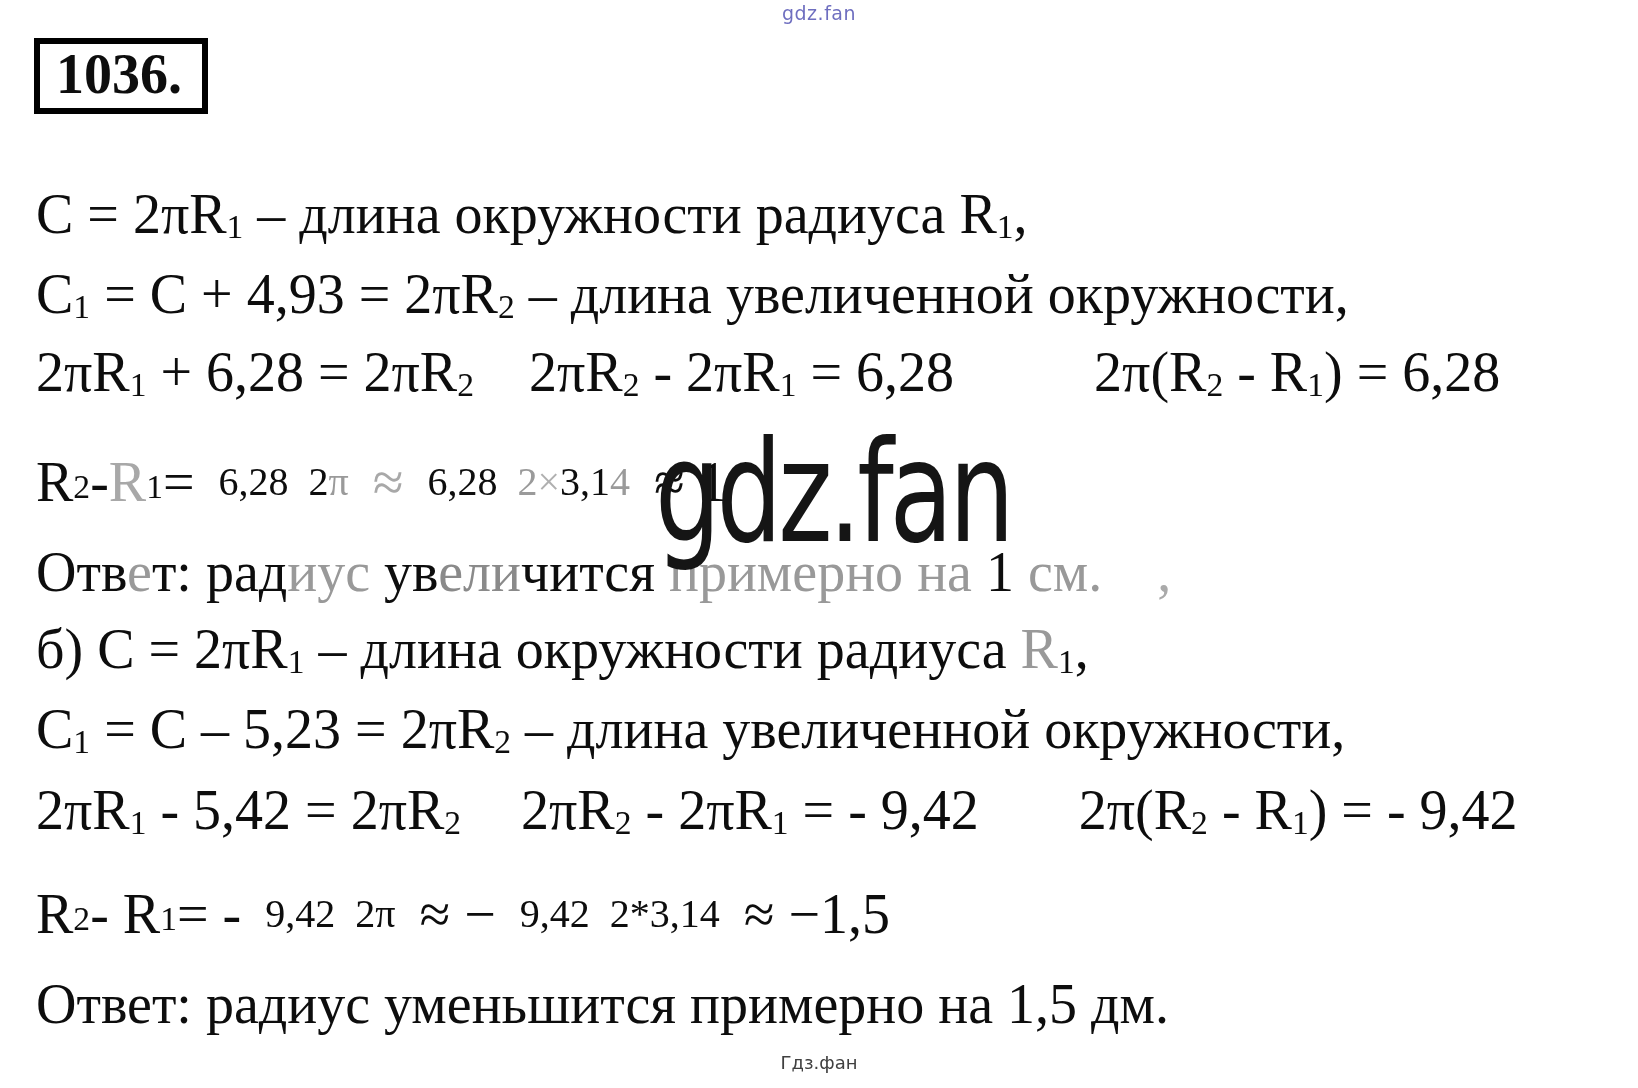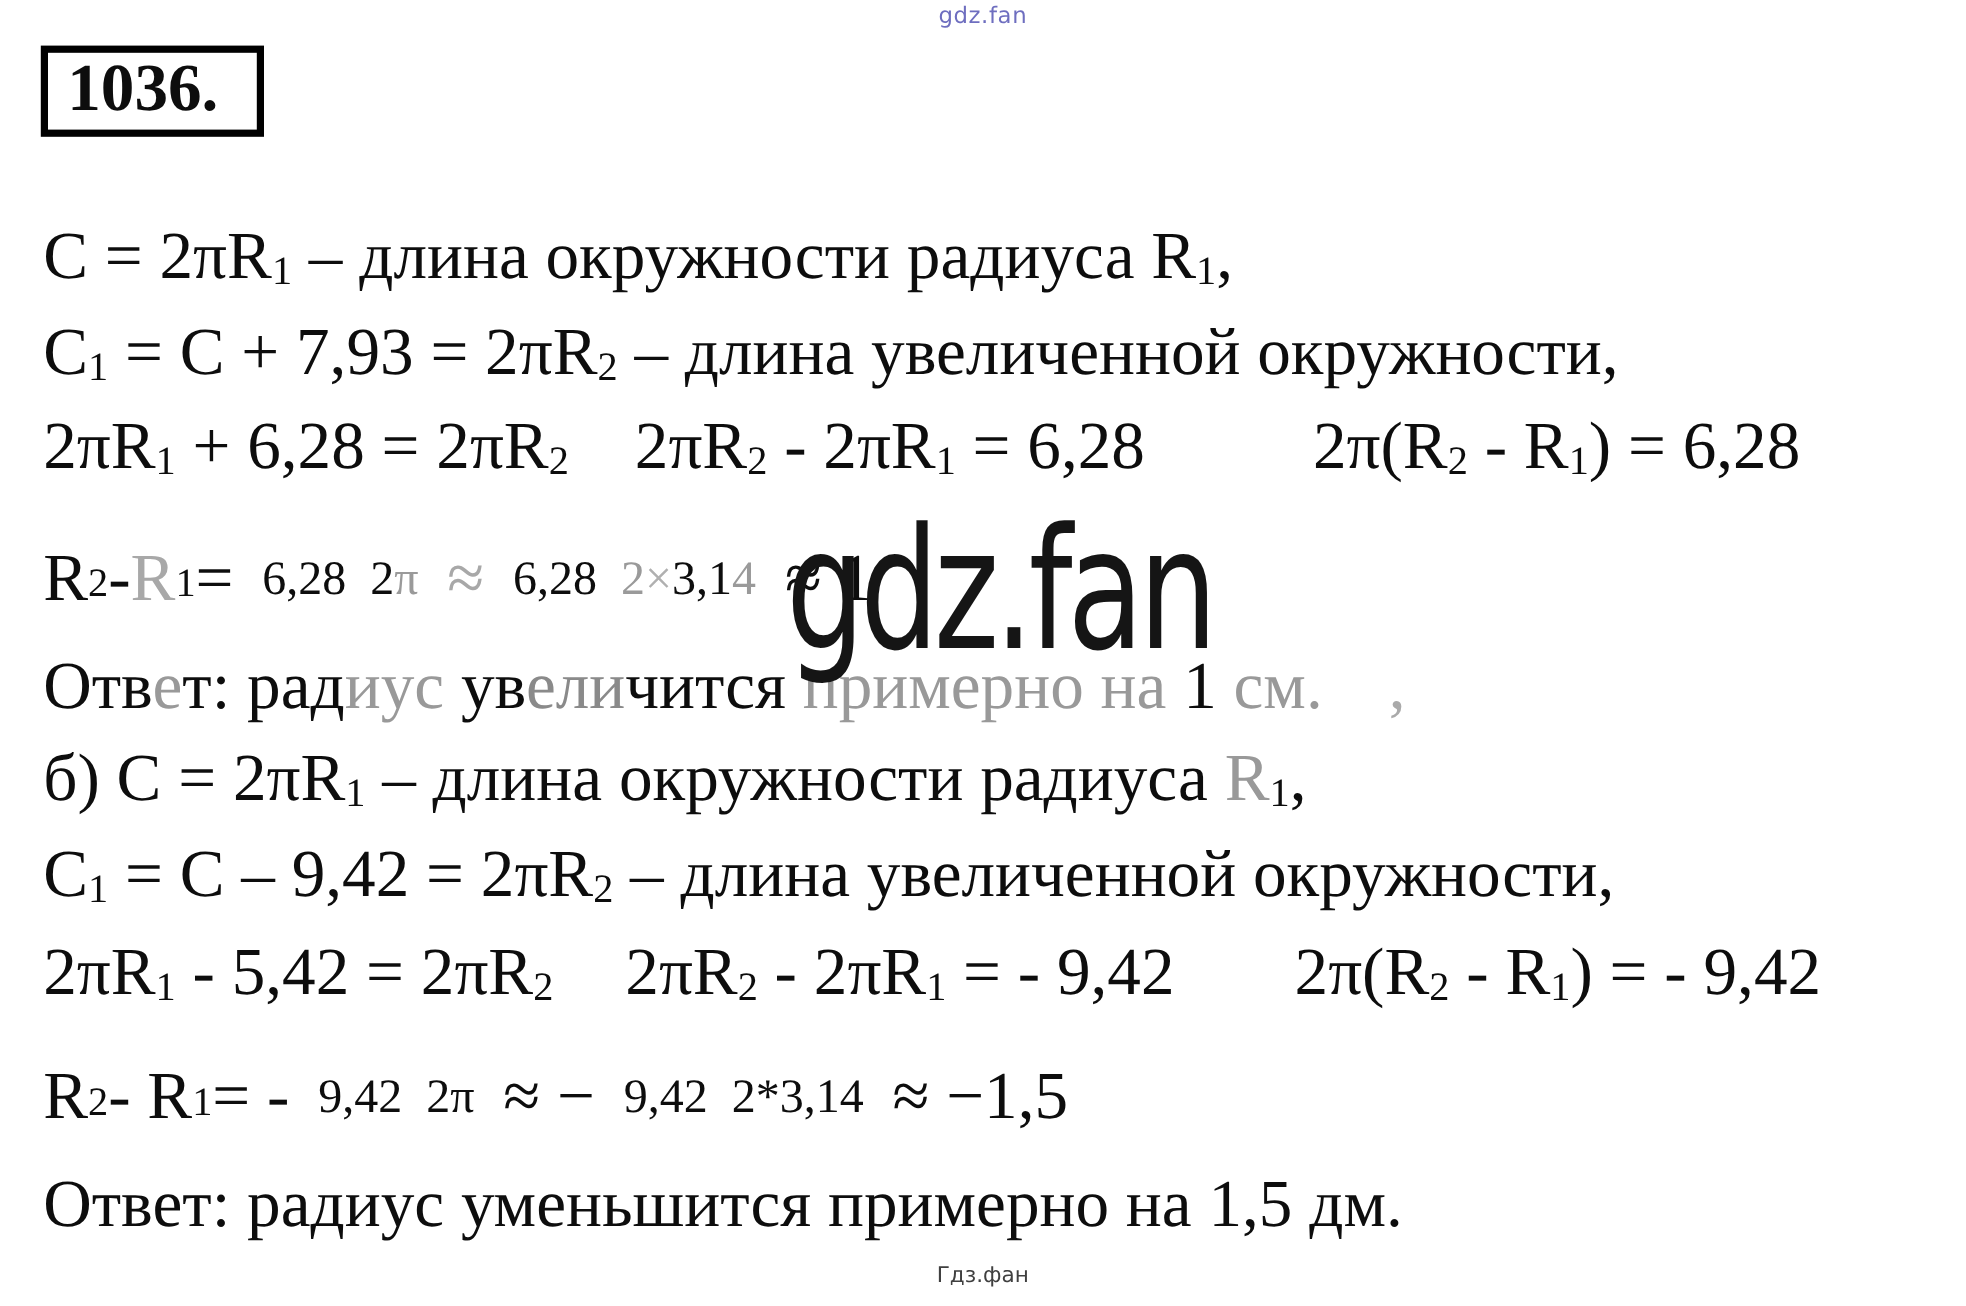--- a/index.html
+++ b/index.html
@@ -4,21 +4,21 @@
 <style>
   html,body{margin:0;padding:0;background:#ffffff;}
   #page{position:relative;width:1638px;height:1088px;background:#ffffff;overflow:hidden;
         font-family:"Liberation Serif","DejaVu Serif",serif;color:#0d0d0d;}
 
   .small-wm{position:absolute;top:2px;left:50%;transform:translateX(-50%);
             font-family:"DejaVu Sans",sans-serif;font-size:19px;color:#4a4ab0;opacity:.8;
             letter-spacing:.5px;}
 
   .problem-box{position:absolute;left:34px;top:38px;border:6px solid #000;
-               padding:2px 32px 6px 16px;}
+               padding:2px 20px 6px 16px;}
   .problem-box span{font-size:56px;font-weight:bold;line-height:1.0;}
 
   .mline{position:absolute;left:36px;white-space:nowrap;font-size:56px;line-height:1.18;text-align:right;}
   .mline sub{font-size:.6em;line-height:0;position:relative;top:.14em;vertical-align:baseline;}
   .gap{display:inline-block;height:1px;}
 
   .fracline{display:flex;align-items:center;}
   .frac{display:inline-flex;flex-direction:row;align-items:center;vertical-align:middle;
         margin:0 14px;}
   .frac .num,.frac .den{font-size:40px;line-height:1.12;padding:0 10px;white-space:nowrap;}
@@ -43,21 +43,21 @@
 
 <div id="page">
 
   <div class="small-wm">gdz.fan</div>
 
   <div class="problem-box">
     <span>1036.</span>
   </div>
 
   <div id="l0" class="mline"><span>C = 2πR</span><sub>1</sub><span> – длина окружности радиуса R</span><sub>1</sub><span>,</span></div>
-  <div id="l1" class="mline"><span>C</span><sub>1</sub><span> = C + 7,93 = 2πR</span><sub>2</sub><span> – длина увеличенной окружности,</span></div>
+  <div id="l1" class="mline"><span>C</span><sub>1</sub><span> = C + 4,93 = 2πR</span><sub>2</sub><span> – длина увеличенной окружности,</span></div>
   <div id="l2" class="mline"><span>2πR</span><sub>1</sub><span> + 6,28 = 2πR</span><sub>2</sub><span class="gap" style="width: 55px;"></span><span>2πR</span><sub>2</sub><span> - 2πR</span><sub>1</sub><span> = 6,28</span><span class="gap" style="width: 140px;"></span><span>2π(R</span><sub>2</sub><span> - R</span><sub>1</sub><span>) = 6,28</span></div>
   <div id="l3" class="mline fracline">
       <span>R</span>
       <sub>2</sub>
       <span> - </span>
       <span style="color: rgb(168, 168, 168);">R</span>
       <sub>1</sub>
       <span> = </span>
       <span class="frac">
         <span class="num"><span>6,28</span></span>
@@ -67,21 +67,21 @@
       <span style="color: rgb(168, 168, 168);"> ≈ </span>
       <span class="frac">
         <span class="num"><span>6,28</span></span>
         <span class="bar bar-mixed"></span>
         <span class="den"><span style="color: rgb(154, 154, 154);">2</span><span style="color: rgb(176, 176, 176);">×</span><span>3,1</span><span style="color: rgb(154, 154, 154);">4</span></span>
       </span>
       <span> ≈ 1</span>
     </div>
   <div id="l4" class="mline"><span>Отв</span><span style="color: rgb(153, 153, 153);">е</span><span>т: рад</span><span style="color: rgb(153, 153, 153);">иус </span><span>ув</span><span style="color: rgb(138, 138, 138);">ели</span><span>чится </span><span style="color: rgb(153, 153, 153);">примерно </span><span style="color: rgb(153, 153, 153);">на</span><span> 1 </span><span style="color: rgb(153, 153, 153);">см.</span><span class="gap" style="width: 55px;"></span><span style="color: rgb(170, 170, 170);">,</span></div>
   <div id="l5" class="mline"><span>б) C = 2πR</span><sub>1</sub><span> – длина окружности радиуса </span><span style="color: rgb(153, 153, 153);">R</span><sub>1</sub><span>,</span></div>
-  <div id="l6" class="mline"><span>C</span><sub>1</sub><span> = C – 9,42 = 2πR</span><sub>2</sub><span> – длина увеличенной окружности,</span></div>
+  <div id="l6" class="mline"><span>C</span><sub>1</sub><span> = C – 5,23 = 2πR</span><sub>2</sub><span> – длина увеличенной окружности,</span></div>
   <div id="l7" class="mline"><span>2πR</span><sub>1</sub><span> - 5,42 = 2πR</span><sub>2</sub><span class="gap" style="width: 60px;"></span><span>2πR</span><sub>2</sub><span> - 2πR</span><sub>1</sub><span> = - 9,42</span><span class="gap" style="width: 100px;"></span><span>2π(R</span><sub>2</sub><span> - R</span><sub>1</sub><span>) = - 9,42</span></div>
   <div id="l8" class="mline fracline">
       <span>R</span>
       <sub>2</sub>
       <span> - R</span>
       <sub>1</sub>
       <span> = - </span>
       <span class="frac">
         <span class="num"><span>9,42</span></span>
         <span class="bar"></span>

